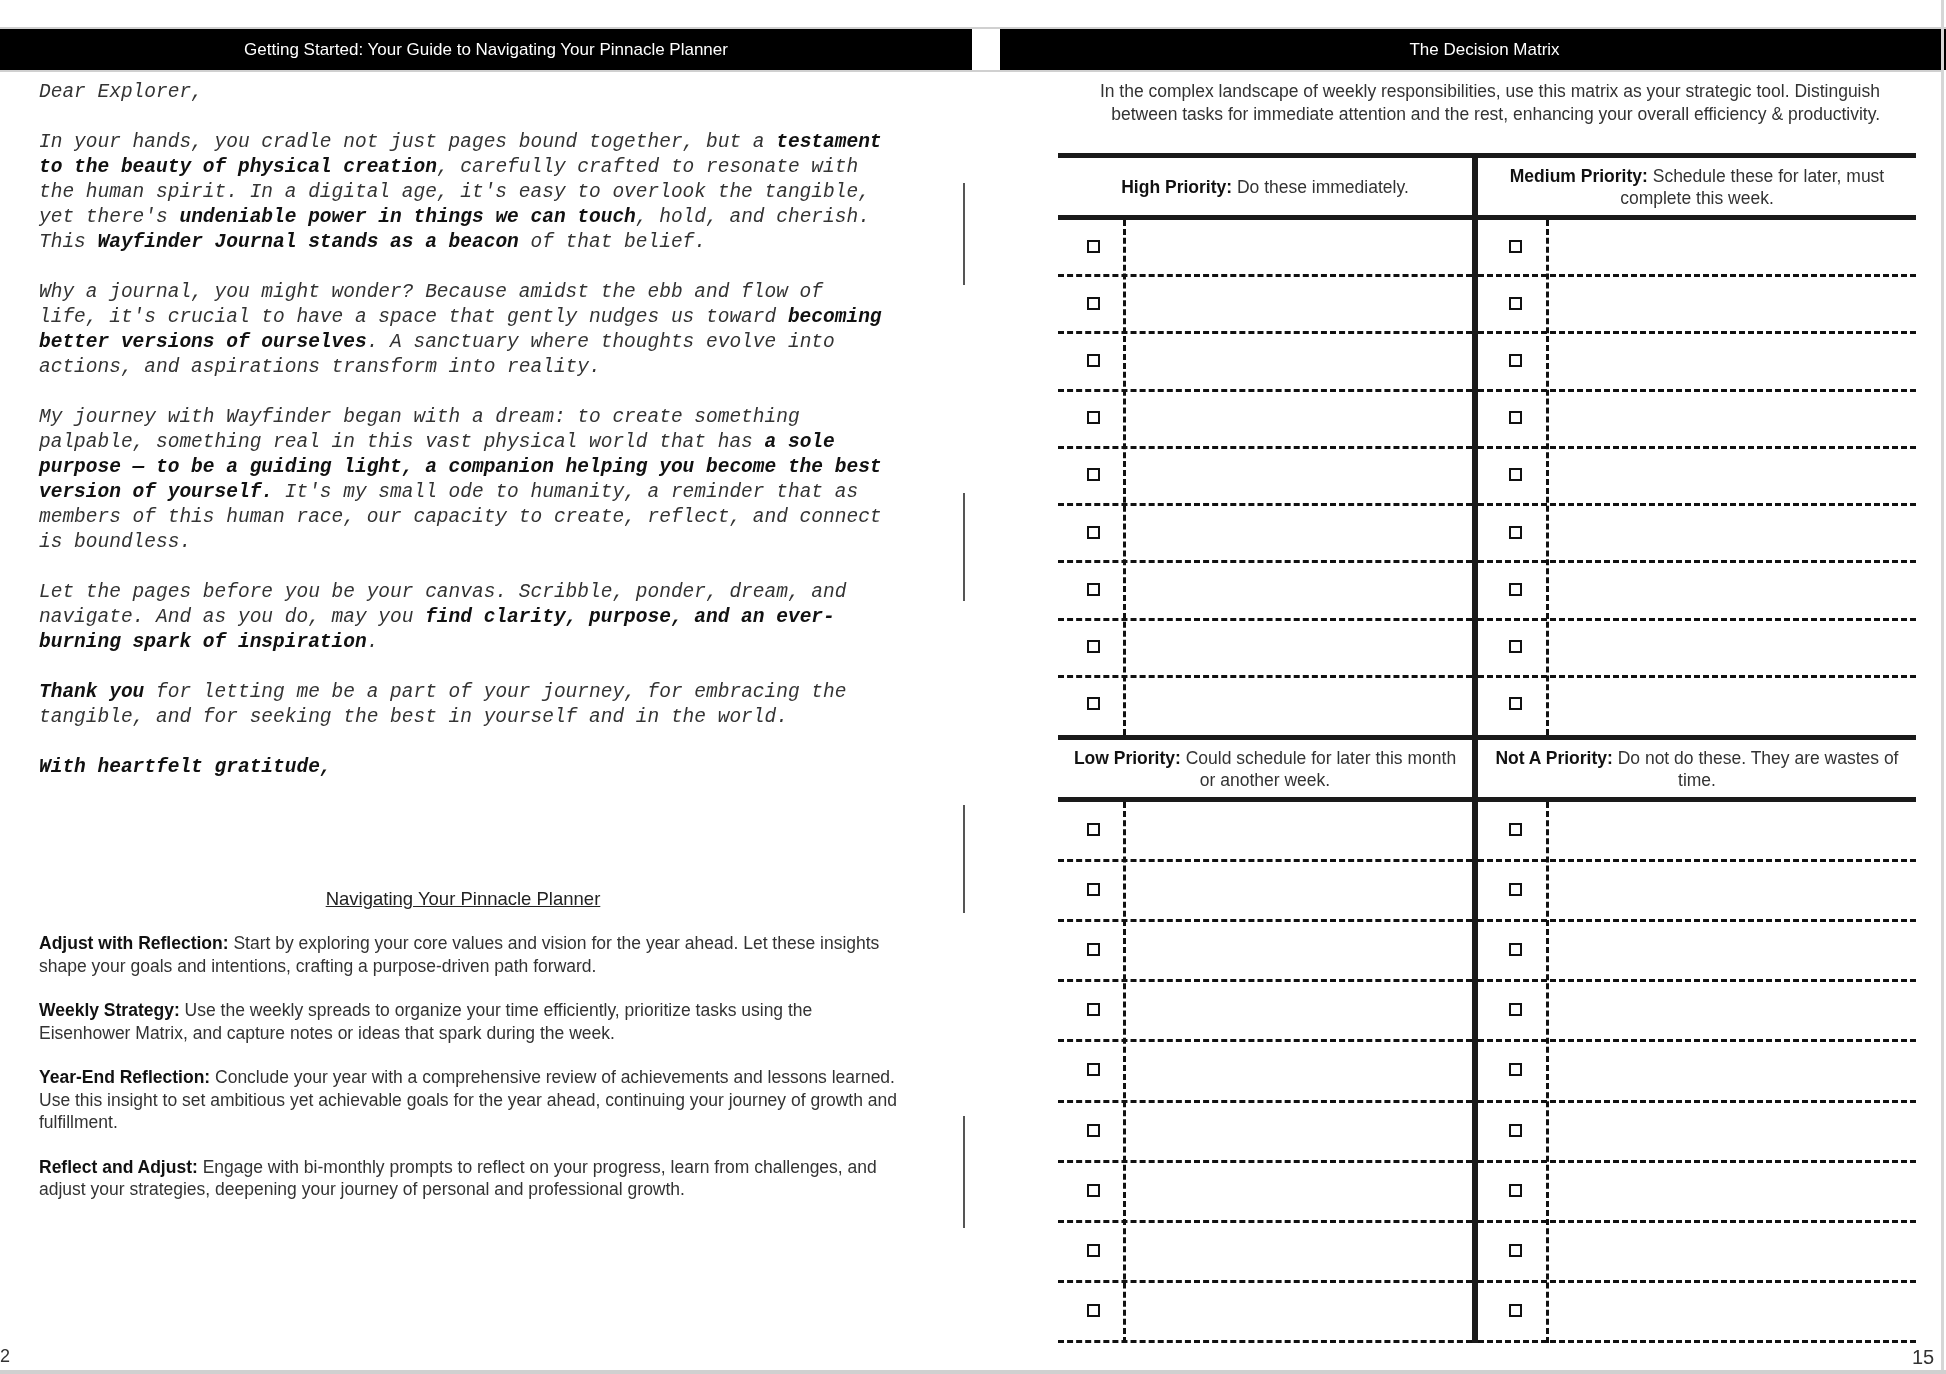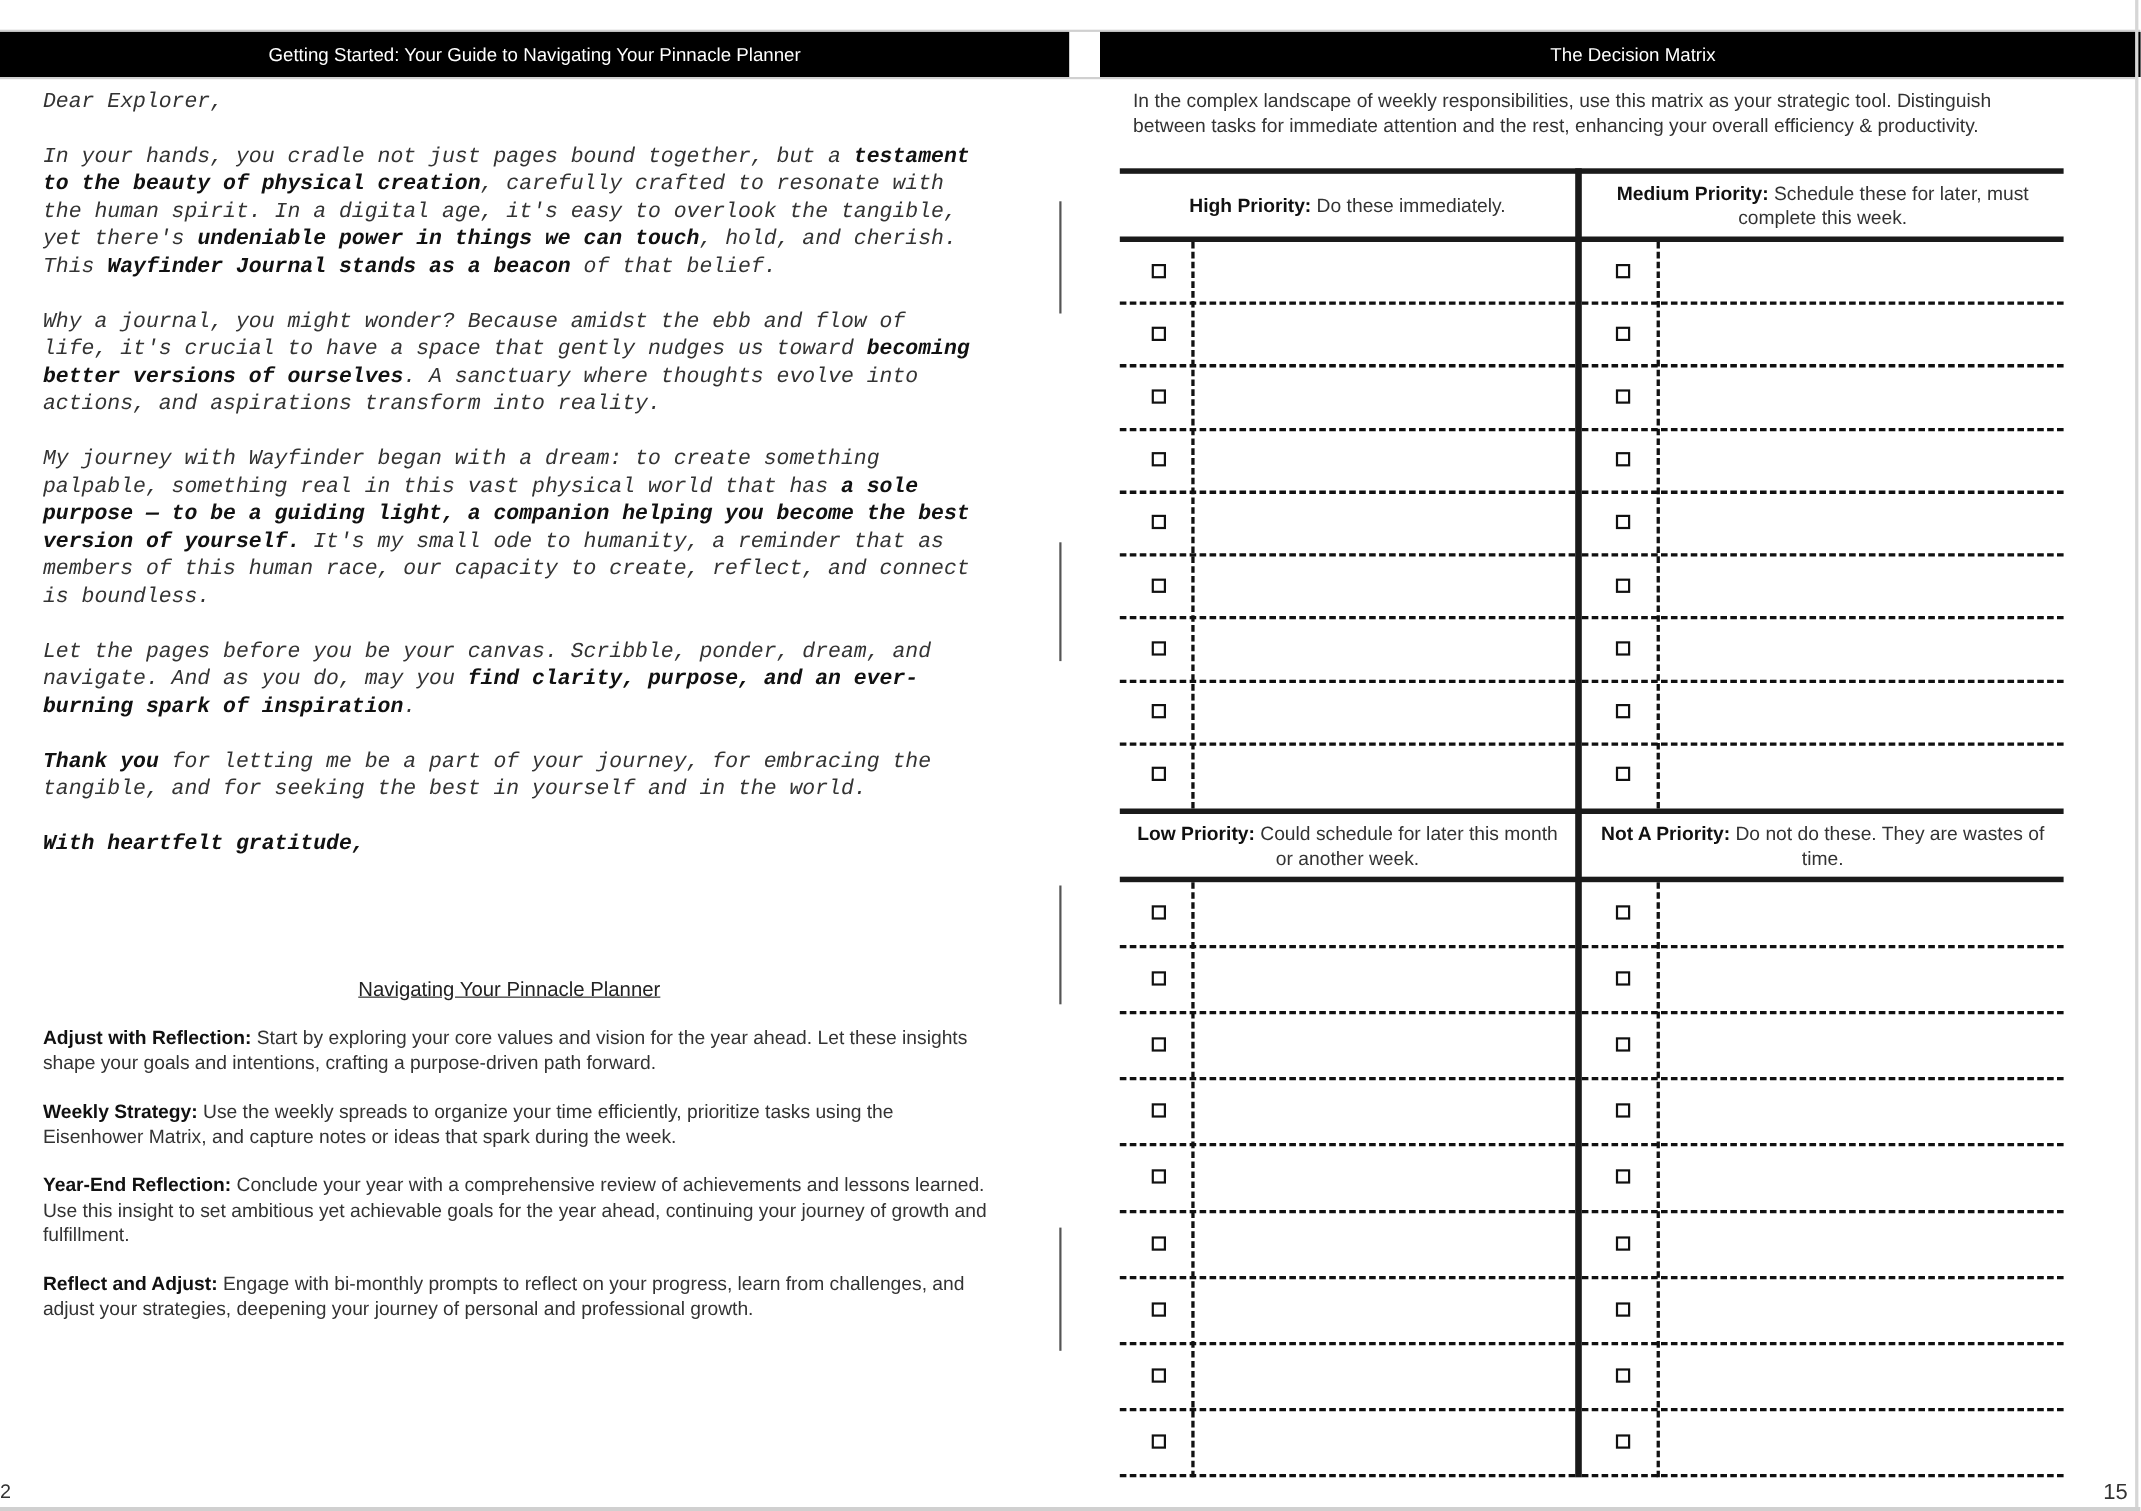--- a/index.html
+++ b/index.html
@@ -24,22 +24,22 @@
   
   .nav-title { position: absolute; left: 0; width: 926px; top: 888px; text-align: center; font-size: 18.5px; text-decoration: underline; color: #222; }
   .nav-list { position: absolute; left: 39px; top: 932px; width: 860px; font-size: 17.5px; line-height: 22.5px; color: #333; }
   .nav-item { margin-bottom: 22px; }
   .nav-item b { color: #111; }
 
   .page-num-left { position: absolute; left: 0; top: 1346px; font-size: 18px; color: #333; }
   .page-num-right { position: absolute; left: 1912px; top: 1346px; font-size: 20px; color: #333; }
 
   
-  .intro { position: absolute; left: 1030px; width: 850px; top: 80px; text-align: left; font-size: 17.5px; line-height: 22.5px; color: #333; }
-  .matrix { position: absolute; left: 1018px; top: 153px; width: 858px; height: 1190px; }
+  .intro { position: absolute; left: 1030px; width: 850px; top: 80px; text-align: right; font-size: 17.5px; line-height: 22.5px; color: #333; }
+  .matrix { position: absolute; left: 1058px; top: 153px; width: 858px; height: 1190px; }
   .thick-h { position: absolute; left: 0; width: 858px; height: 5px; background: #1a1a1a; }
   .center-v { position: absolute; left: 414px; top: 0; width: 6px; height: 1190px; background: #1a1a1a; }
   .qhead { position: absolute; display: flex; align-items: center; justify-content: center; text-align: center; font-size: 17.5px; line-height: 22px; color: #333; padding: 0 14px; }
   .qhead b { color: #111; }
   .row { position: absolute; height: 58px; }
   .row .dash-bottom { position: absolute; left: 0; right: 0; bottom: 0; border-bottom: 3px dashed #111; }
   .vdash { position: absolute; width: 0; border-left: 3px dashed #111; }
   .chk { position: absolute; width: 13px; height: 13px; border: 2px solid #111; background: #fff; }
 </style>
 </head>

